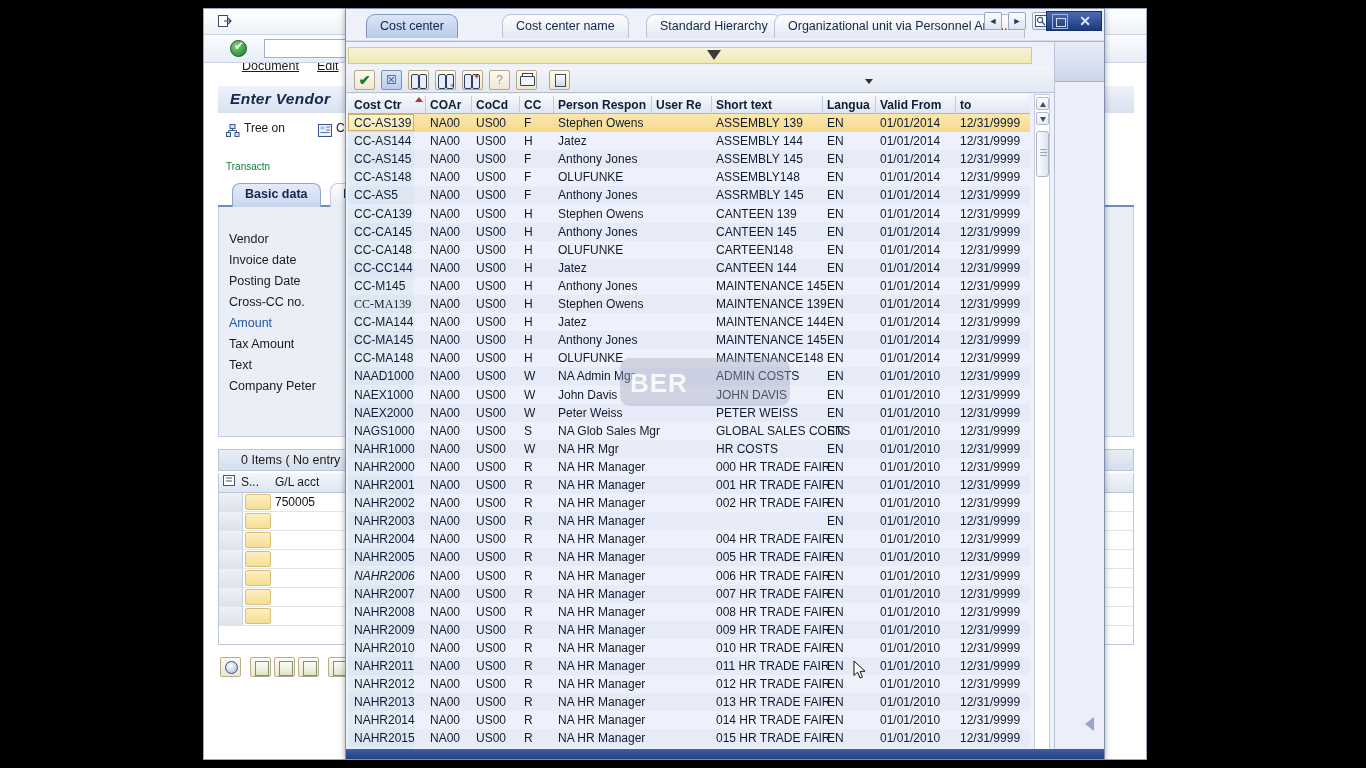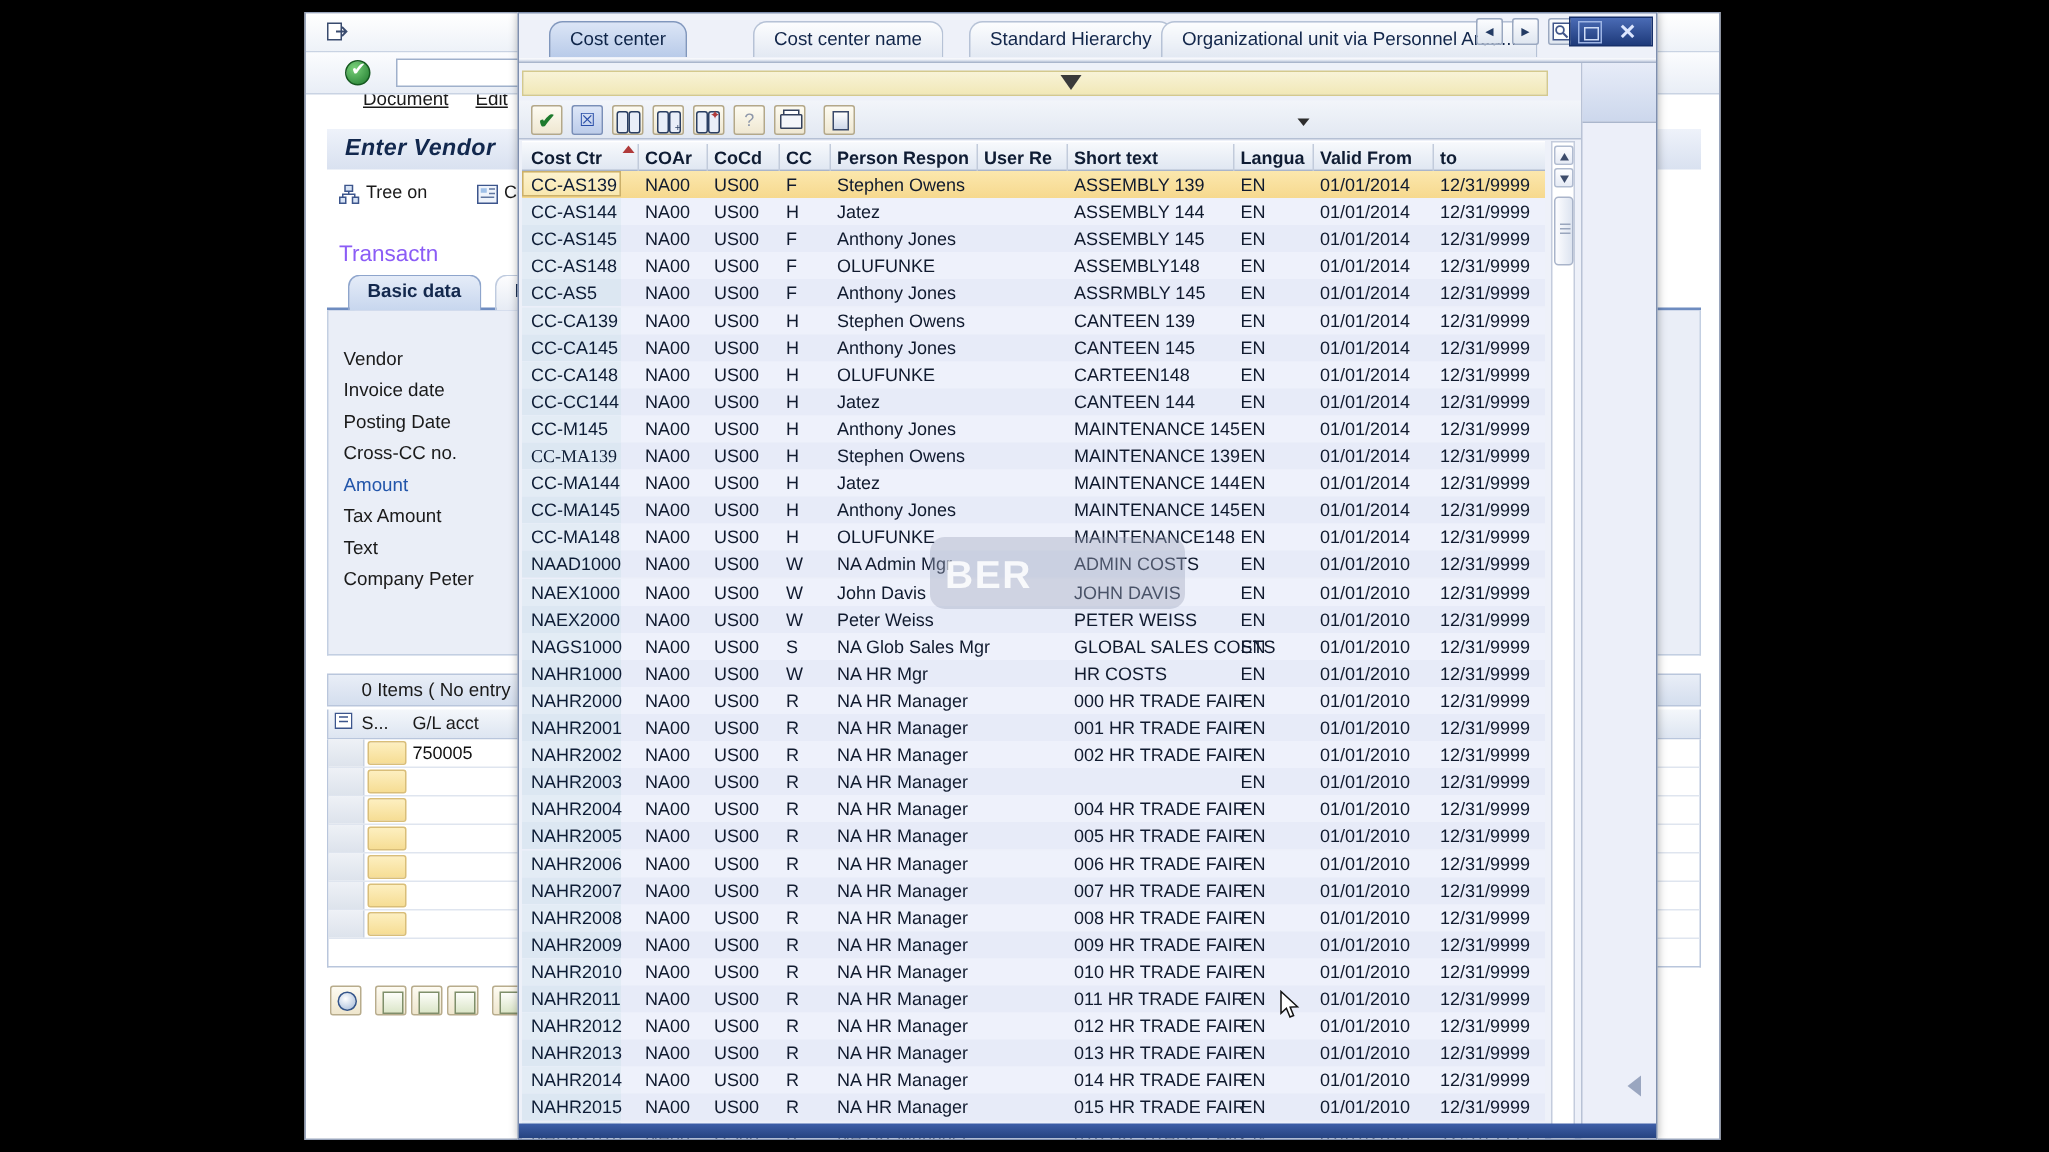--- a/index.html
+++ b/index.html
@@ -82,21 +82,21 @@
   }
   .appbtn-ico {
     position: absolute; top: 4px; width: 14px; height: 13px;
   }
   #transactn-row {
     position: absolute; left: 14px; top: 150px;
     width: 916px; height: 22px;
   }
   #transactn-label {
     position: absolute; left: 8px; top: 2px;
-    font-size: 15px; color: #8b5cf6;
+    font-size: 10px; color: #15803d;
   }
   #tabstrip {
     position: absolute; left: 14px; top: 174px;
     width: 916px; height: 24px;
     border-bottom: 2px solid #6e8cc0;
   }
   .sub-tab {
     position: absolute; top: 0; height: 24px;
     padding: 3px 12px 0 12px;
     font-size: 12.5px; color: #13284d;
@@ -1044,21 +1044,21 @@
           <div class="cell" style="left: 176px;">R</div>
           <div class="cell" style="left: 210px;">NA HR Manager</div>
           <div class="cell" style="left: 308px;"></div>
           <div class="cell" style="left: 368px;">005 HR TRADE FAIR</div>
           <div class="cell" style="left: 479px;">EN</div>
           <div class="cell" style="left: 532px;">01/01/2010</div>
           <div class="cell" style="left: 612px;">12/31/9999</div>
         </div>
         <div class="row even" style="top: 452.5px;">
           <div class="c0"></div>
-          <div class="cell ctr" style="left: 6px;">NAHR2006</div>
+          <div class="cell ctr" style="left: 6px; font-style: italic;">NAHR2006</div>
           <div class="cell" style="left: 82px;">NA00</div>
           <div class="cell" style="left: 128px;">US00</div>
           <div class="cell" style="left: 176px;">R</div>
           <div class="cell" style="left: 210px;">NA HR Manager</div>
           <div class="cell" style="left: 308px;"></div>
           <div class="cell" style="left: 368px;">006 HR TRADE FAIR</div>
           <div class="cell" style="left: 479px;">EN</div>
           <div class="cell" style="left: 532px;">01/01/2010</div>
           <div class="cell" style="left: 612px;">12/31/9999</div>
         </div>

